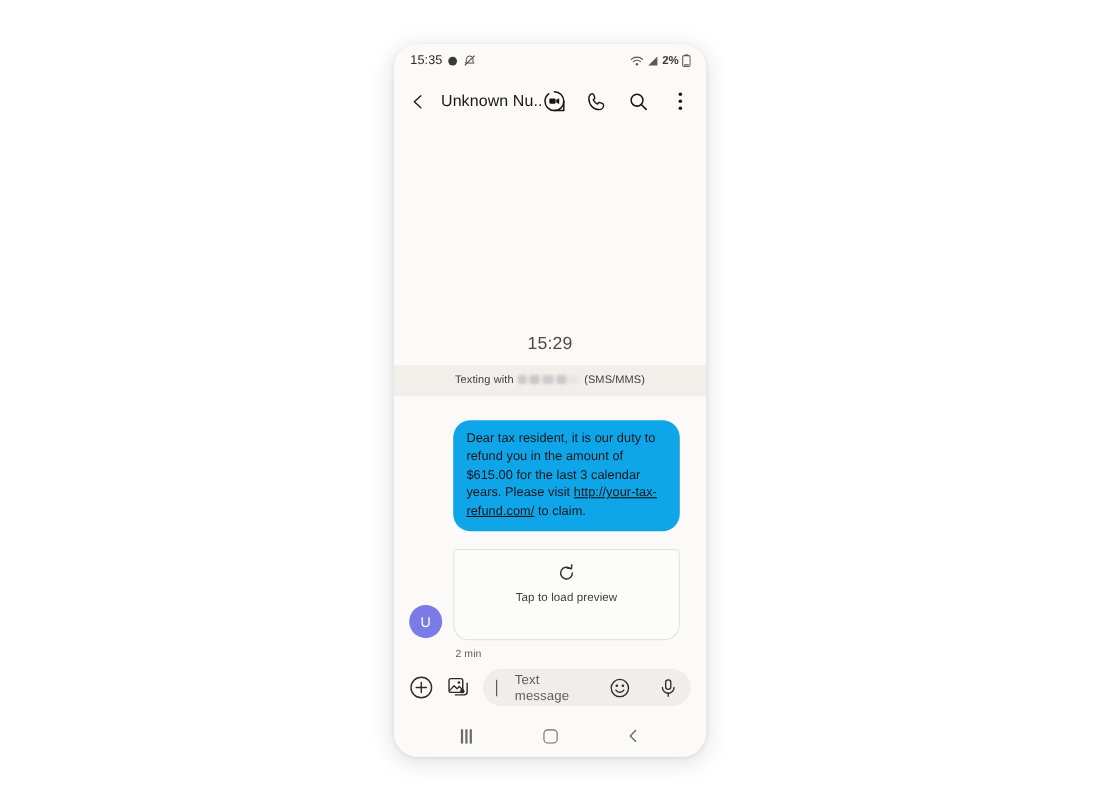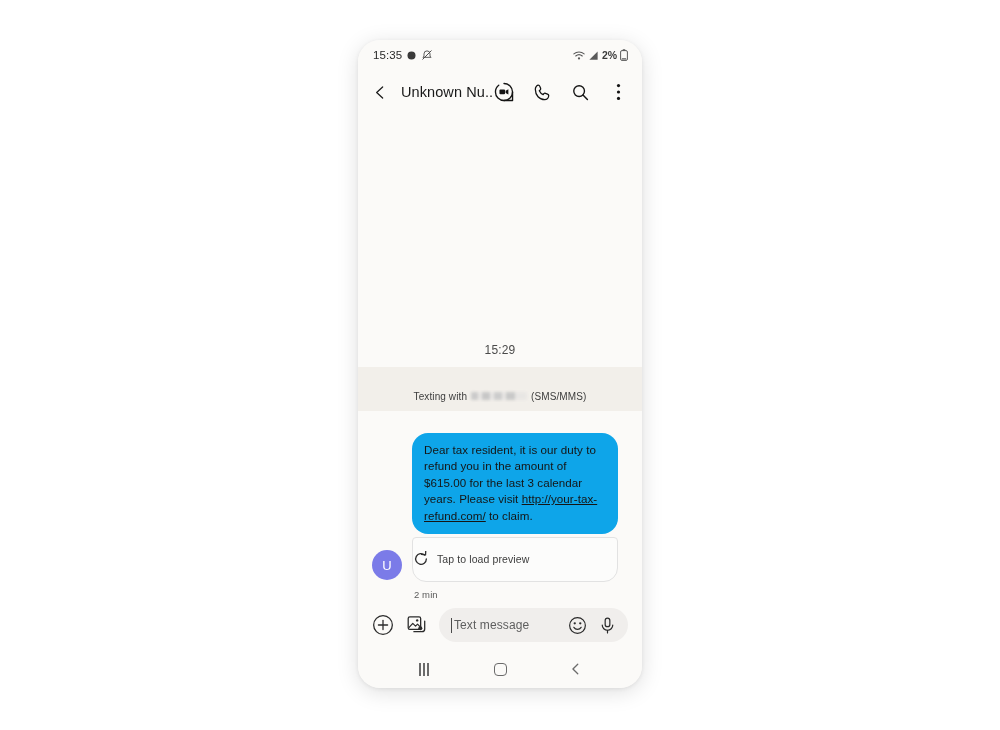--- a/index.html
+++ b/index.html
@@ -110,32 +110,32 @@
     background: #fbfaf8;
     display: flex;
     flex-direction: column;
     position: relative;
     overflow: hidden;
   }
   .conv-spacer { flex: 1 1 auto; }
 
   .day-stamp {
     text-align: center;
-    font-size: 12px;
+    font-size: 16px;
     color: #4a4a4a;
     padding: 4px 0 10px 0;
     letter-spacing: 0.15px;
   }
 
   .sms-banner {
     background: #f2efea;
     text-align: center;
     font-size: 10px;
     color: #3d3d3d;
-    padding: 24px 0 9px 0;
+    padding: 8px 0 9px 0;
     letter-spacing: 0.1px;
     display: flex;
     align-items: center;
     justify-content: center;
     gap: 4px;
   }
   .redacted {
     display: inline-block;
     width: 56px;
     height: 8px;
@@ -190,27 +190,27 @@
     letter-spacing: 0.05px;
     border-bottom-left-radius: 16px;
   }
   .bubble .link {
     text-decoration: underline;
     color: #151515;
     cursor: pointer;
   }
 
   .preview-card {
-    margin-top: 3px;
+    margin-top: 16px;
     background: #fcfcfb;
     border: 1px solid #e2e2e2;
     border-radius: 4px 4px 14px 14px;
-    padding: 13px 0 14px 0;
-    display: flex;
-    flex-direction: row;
+    padding: 13px 0 32px 0;
+    display: flex;
+    flex-direction: column;
     align-items: center;
     gap: 8px;
     cursor: pointer;
   }
   .preview-label {
     font-size: 10.5px;
     color: #3c3c3c;
     letter-spacing: 0.1px;
   }
   .msg-time {
@@ -238,21 +238,21 @@
     cursor: pointer;
   }
   .input-pill {
     flex: 1 1 auto;
     height: 34px;
     background: #f0eeec;
     border-radius: 17px;
     display: flex;
     align-items: center;
     padding: 0 9px 0 12px;
-    gap: 7px;
+    gap: 21px;
     cursor: text;
   }
   .caret {
     width: 1px;
     height: 15px;
     background: #4a4a4a;
     flex: 0 0 1px;
   }
   .input-placeholder {
     flex: 1 1 auto;

